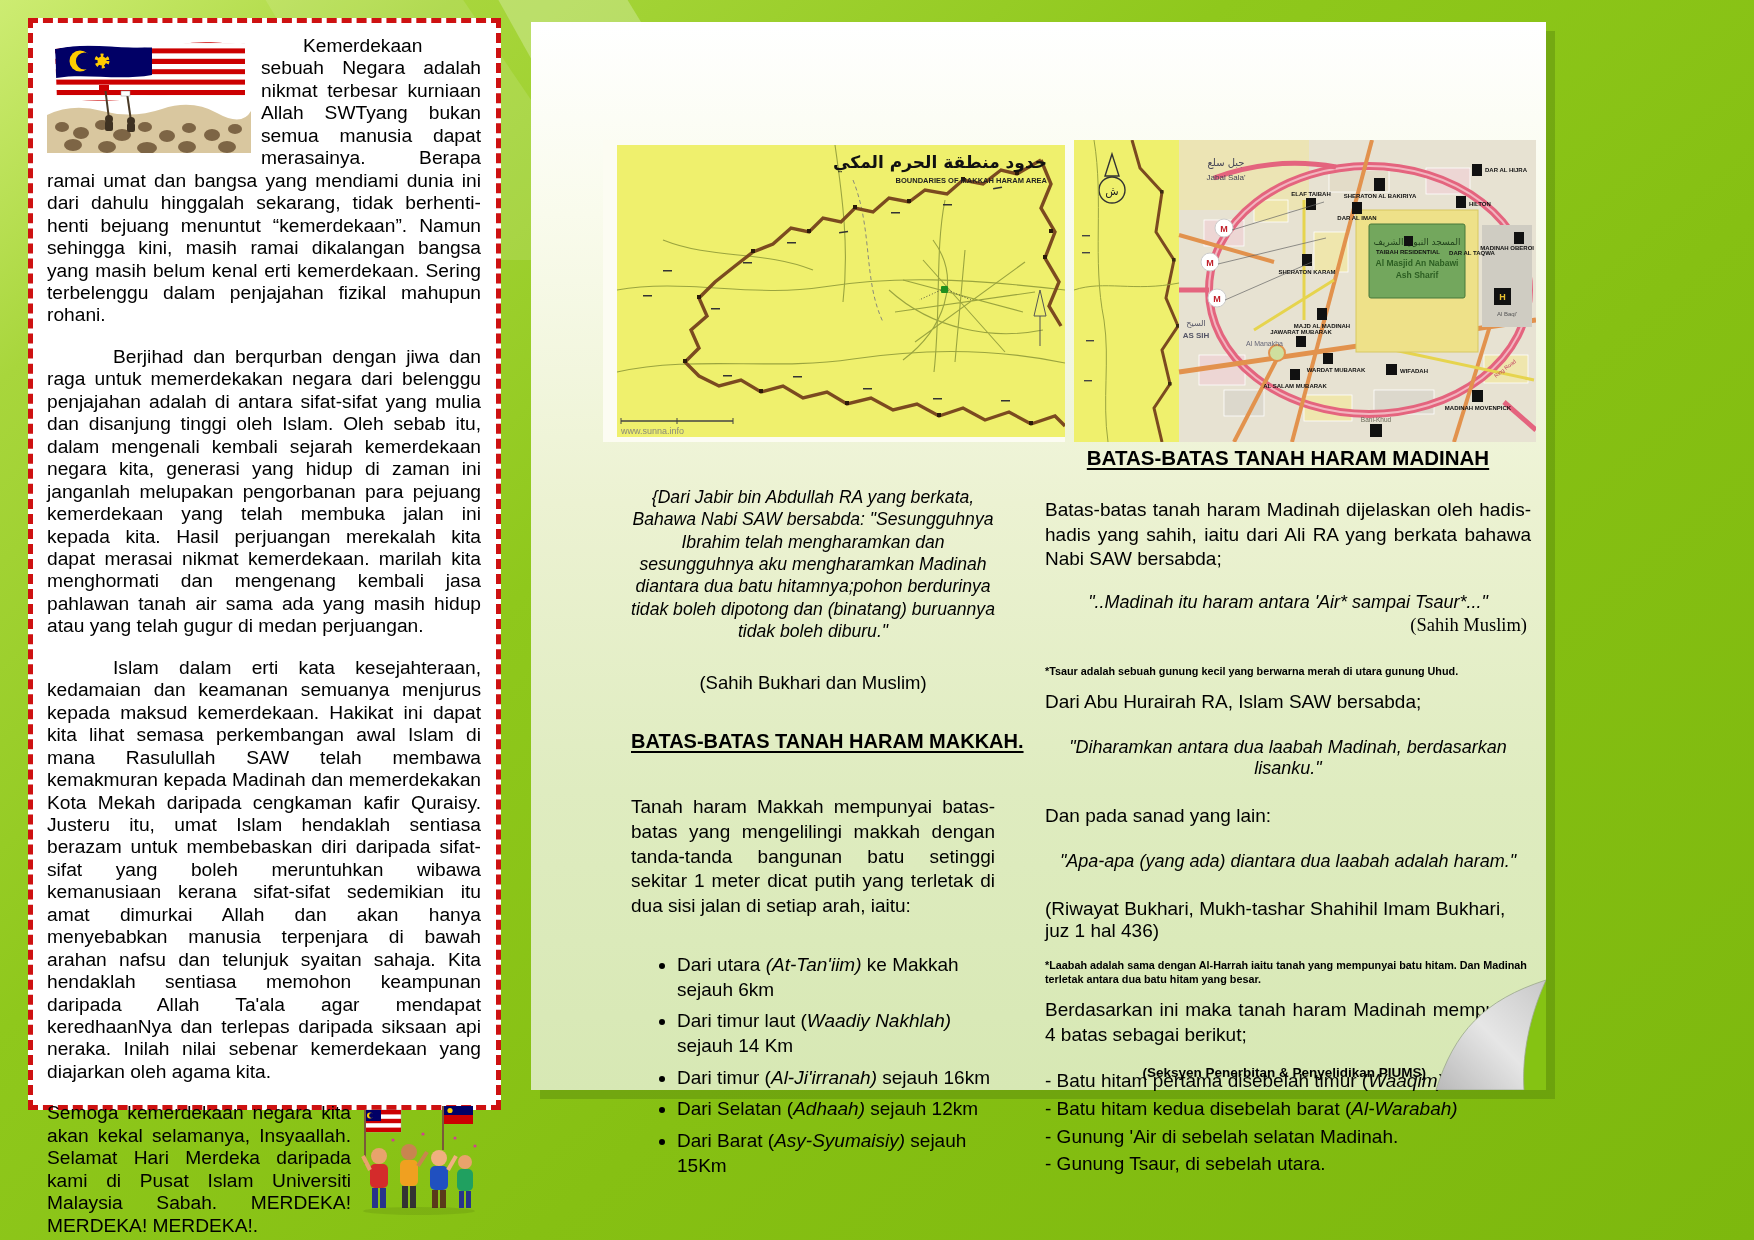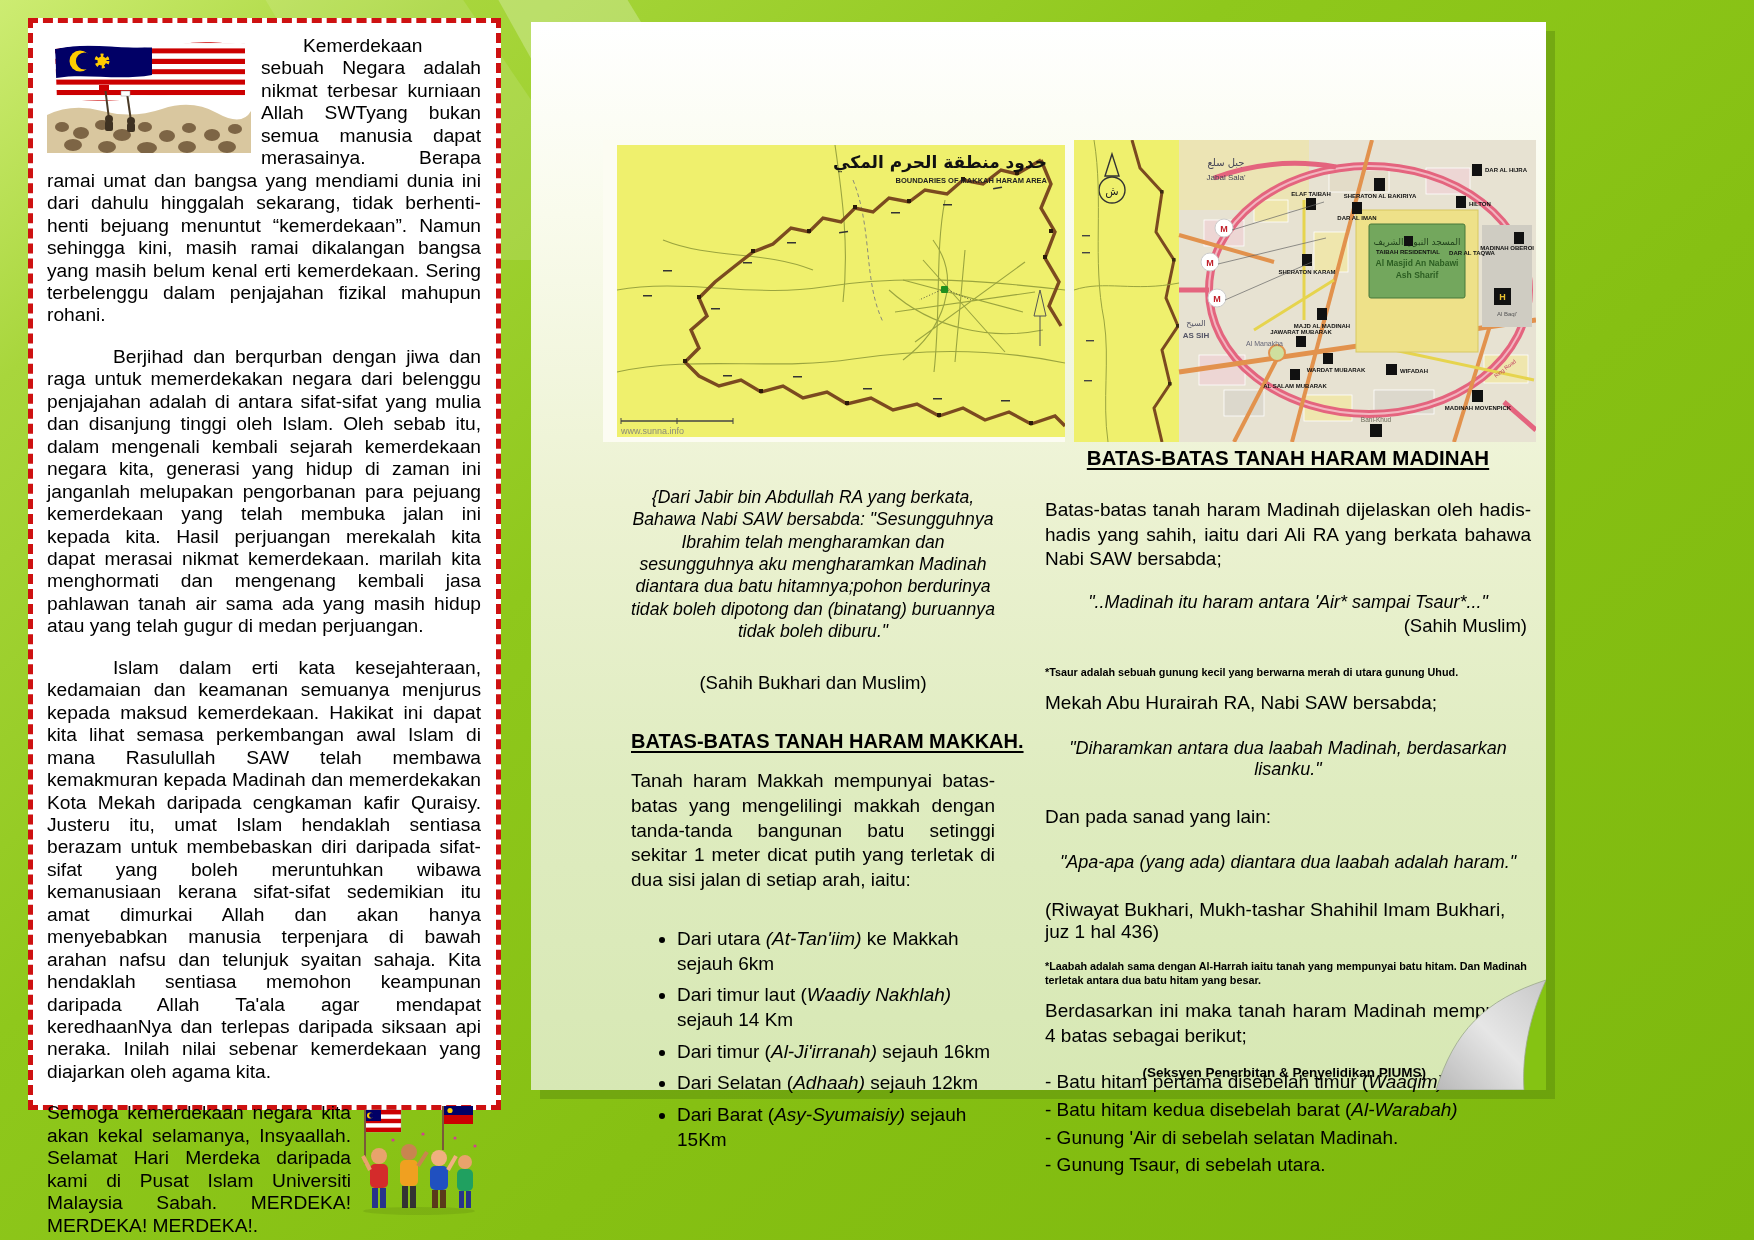--- a/index.html
+++ b/index.html
@@ -34,31 +34,31 @@
     box-shadow:9px 9px 0 rgba(74,120,8,.35);
   }
   .title-box { position:absolute; left:292px; top:5px; width:432px; height:104px; }
   .title-box svg { width:100%; height:100%; display:block; }
   .maps-row { position:absolute; left:72px; top:118px; display:flex; gap:9px; }
   .map { width:462px; height:302px; display:block; background:#fff; }
 
   .mid-col { position:absolute; left:100px; top:450px; width:364px; font-size:19px; }
   .quote-ital { font-style:italic; text-align:center; font-size:17.6px; line-height:1.27; margin:14px 0 0; }
   .attrib { text-align:center; font-size:18.5px; margin:30px 0 0; }
-  .sec-head { font-weight:bold; font-size:20px; text-decoration:underline; text-underline-offset:3px; margin:36px 0 16px; white-space:nowrap; }
+  .sec-head { font-weight:bold; font-size:20px; text-decoration:underline; text-underline-offset:3px; margin:36px 0 42px; white-space:nowrap; }
   .body-par { text-align:justify; line-height:1.3; margin:0 0 24px; }
   .bullets { margin:34px 0 0; padding-left:46px; }
   .bullets li { margin-bottom:7px; line-height:1.3; }
   .it { font-style:italic; }
 
   .right-col { position:absolute; left:514px; top:424px; width:486px; font-size:19px; }
   .rc-head { font-weight:bold; font-size:20.5px; text-decoration:underline; text-underline-offset:3px; text-align:center; margin:0 0 28px; white-space:nowrap; }
   .rc-par { text-align:justify; line-height:1.3; margin:0 0 20px; }
   .rc-quote { font-style:italic; text-align:center; font-size:18px; margin:0; }
-  .rc-attrib-right { text-align:right; font-size:18.5px; margin:2px 4px 14px 0; }
+  .rc-attrib-right { text-align:right; font-size:18.5px; margin:2px 4px 14px 0;font-family:Liberation Serif, serif; }
   .fineprint { font-size:10.8px; font-weight:bold; line-height:1.32; margin:0 0 12px; }
   .rc-line { margin:0 0 24px; }
   .rc-quote-sp { font-style:italic; text-align:center; font-size:18px; margin:0 0 26px; }
   .rc-ref { margin:0 0 16px; }
   .rc-basis { text-align:justify; line-height:1.3; margin:10px 0 20px; }
   .dash-list { line-height:1.45; }
   .credit-right { position:absolute; right:120px; bottom:10px; font-weight:bold; font-size:13.5px; }
   .curl { position:absolute; right:0; bottom:0; width:120px; height:120px; }
   .curl svg { width:100%; height:100%; display:block; }
 </style>
@@ -375,21 +375,21 @@
 
   <div class="right-col">
     <div class="rc-head">BATAS-BATAS TANAH HARAM MADINAH</div>
     <div class="rc-par">Batas-batas tanah haram Madinah dijelaskan oleh hadis-hadis yang sahih, iaitu dari Ali RA yang berkata bahawa Nabi SAW bersabda;</div>
     <div class="rc-quote">"..Madinah itu haram antara 'Air* sampai Tsaur*..."</div>
     <div class="rc-attrib-right">(Sahih Muslim)</div>
     <div class="fineprint">
       <br>
       <span>*Tsaur adalah sebuah gunung kecil yang berwarna merah di utara gunung Uhud.</span>
     </div>
-    <div class="rc-line">Mekah Abu Hurairah RA, Nabi SAW bersabda;</div>
+    <div class="rc-line">Dari Abu Hurairah RA, Islam SAW bersabda;</div>
     <div class="rc-quote-sp">"Diharamkan antara dua laabah Madinah, berdasarkan lisanku."</div>
     <div class="rc-line">Dan pada sanad yang lain:</div>
     <div class="rc-quote-sp">"Apa-apa (yang ada) diantara dua laabah adalah haram."</div>
     <div class="rc-ref">(Riwayat Bukhari, Mukh-tashar Shahihil Imam Bukhari, juz 1 hal 436)</div>
     <div class="fineprint">*Laabah adalah sama dengan Al-Harrah iaitu tanah yang mempunyai batu hitam. Dan  Madinah terletak antara dua batu hitam yang besar.</div>
     <div class="rc-basis">Berdasarkan ini maka tanah haram Madinah mempunyai 4 batas sebagai berikut;</div>
     <div class="dash-list">
       <div><span>- Batu hitam pertama disebelah timur (</span><span class="it">Waaqim)</span></div>
       <div><span>- Batu hitam kedua disebelah barat (</span><span class="it">Al-Warabah)</span></div>
       <div><span>- Gunung 'Air di sebelah selatan Madinah.</span><span class="it"></span></div>

